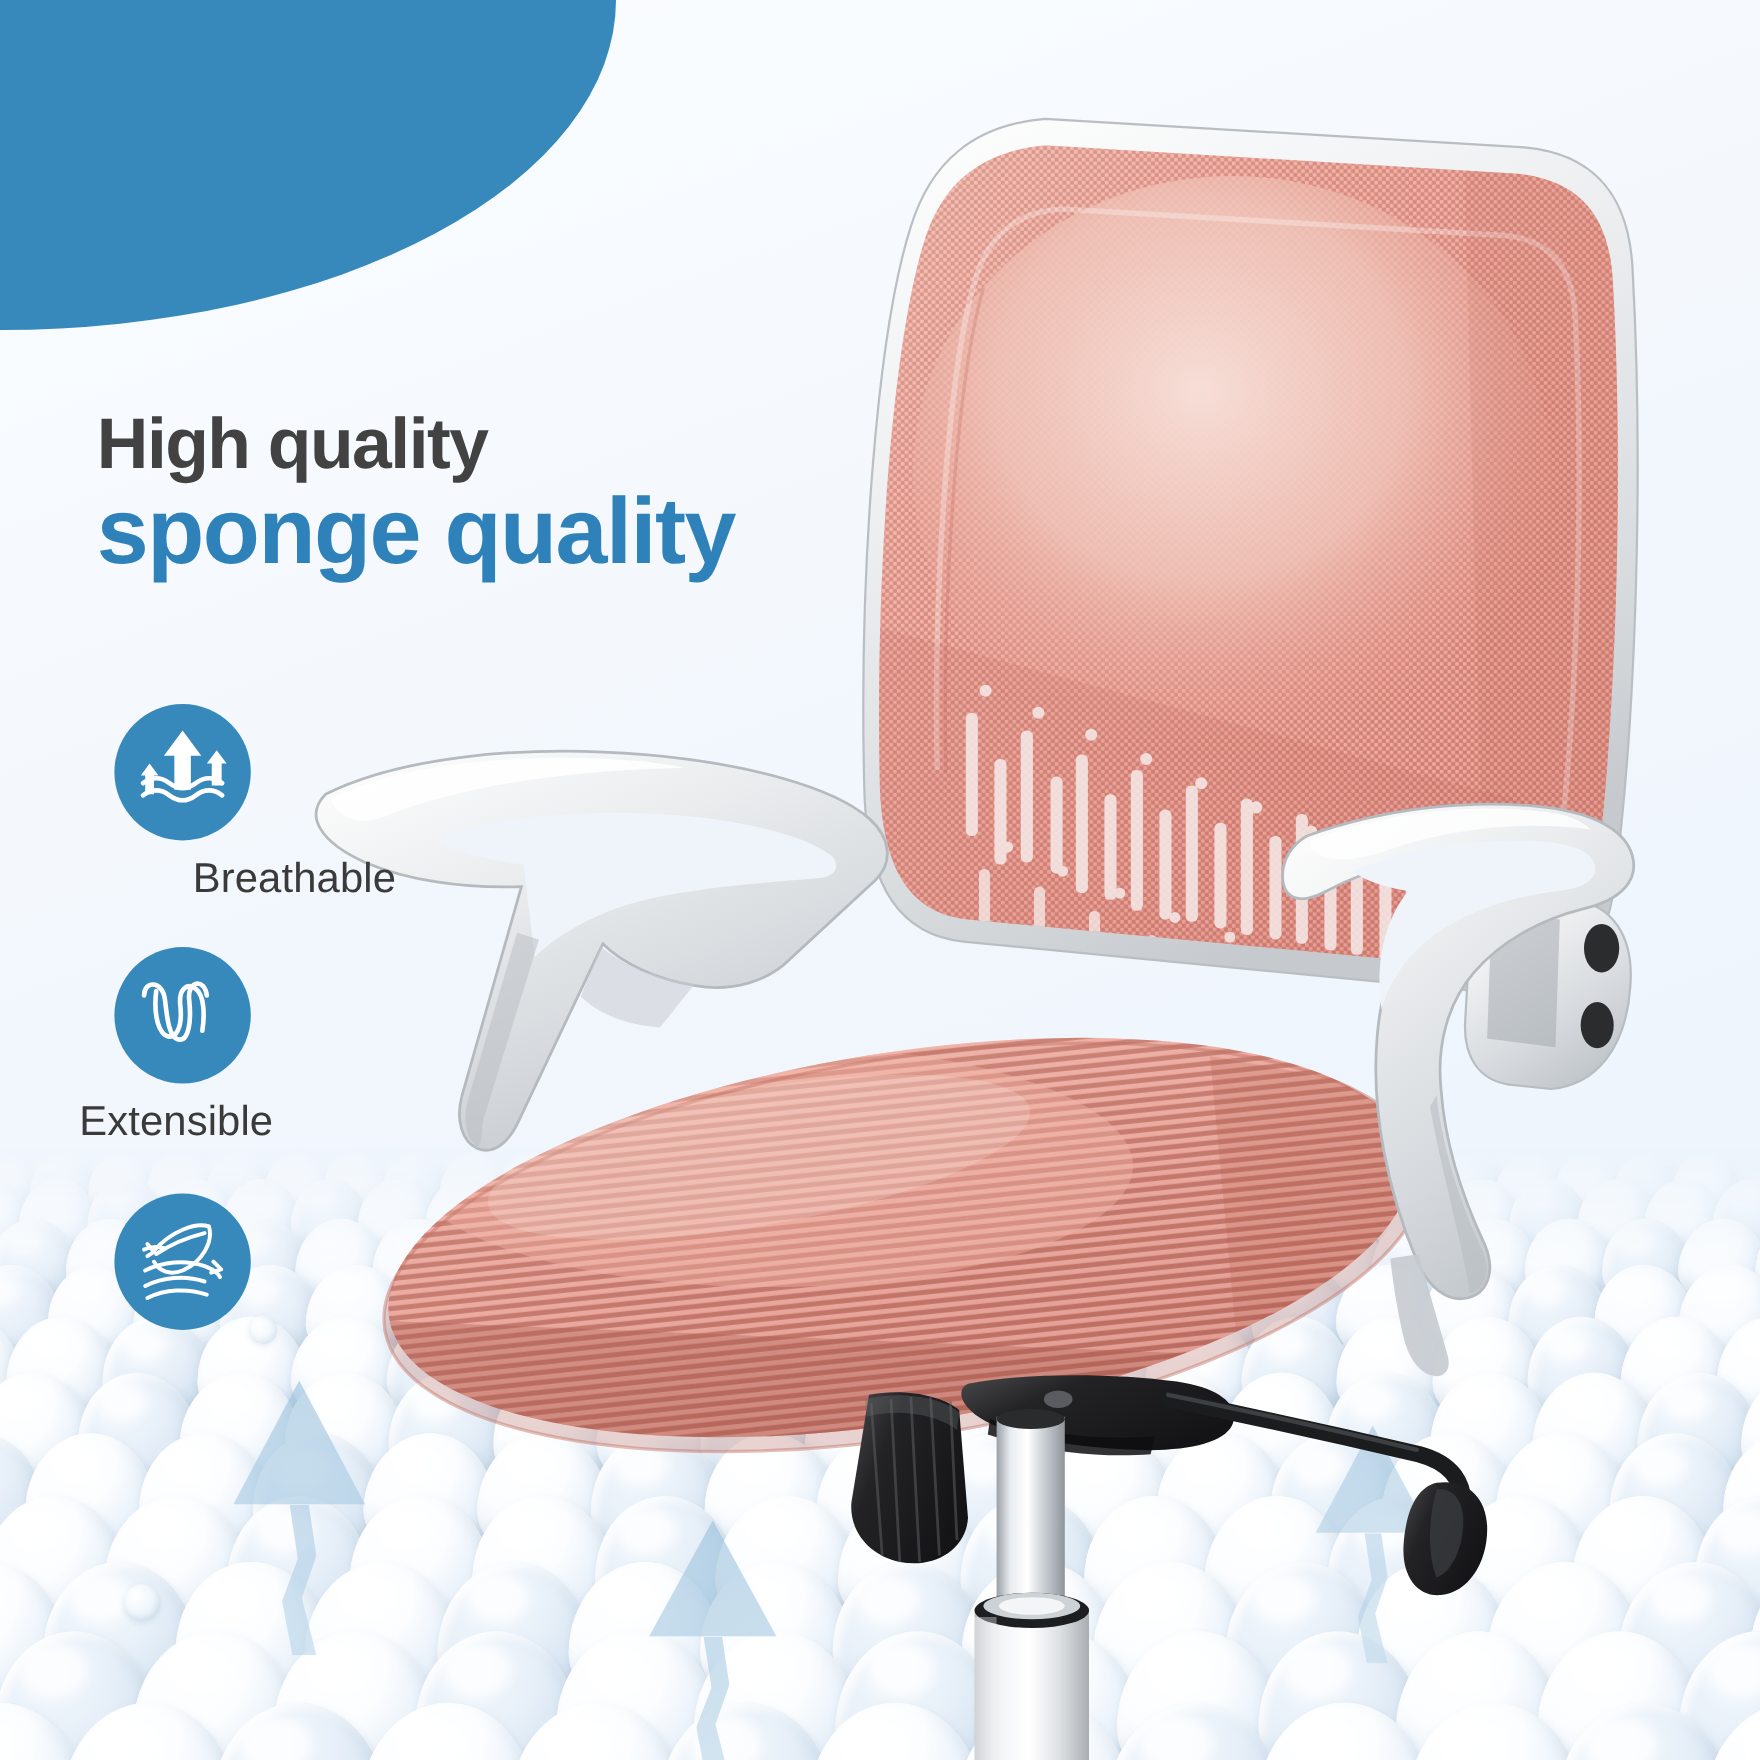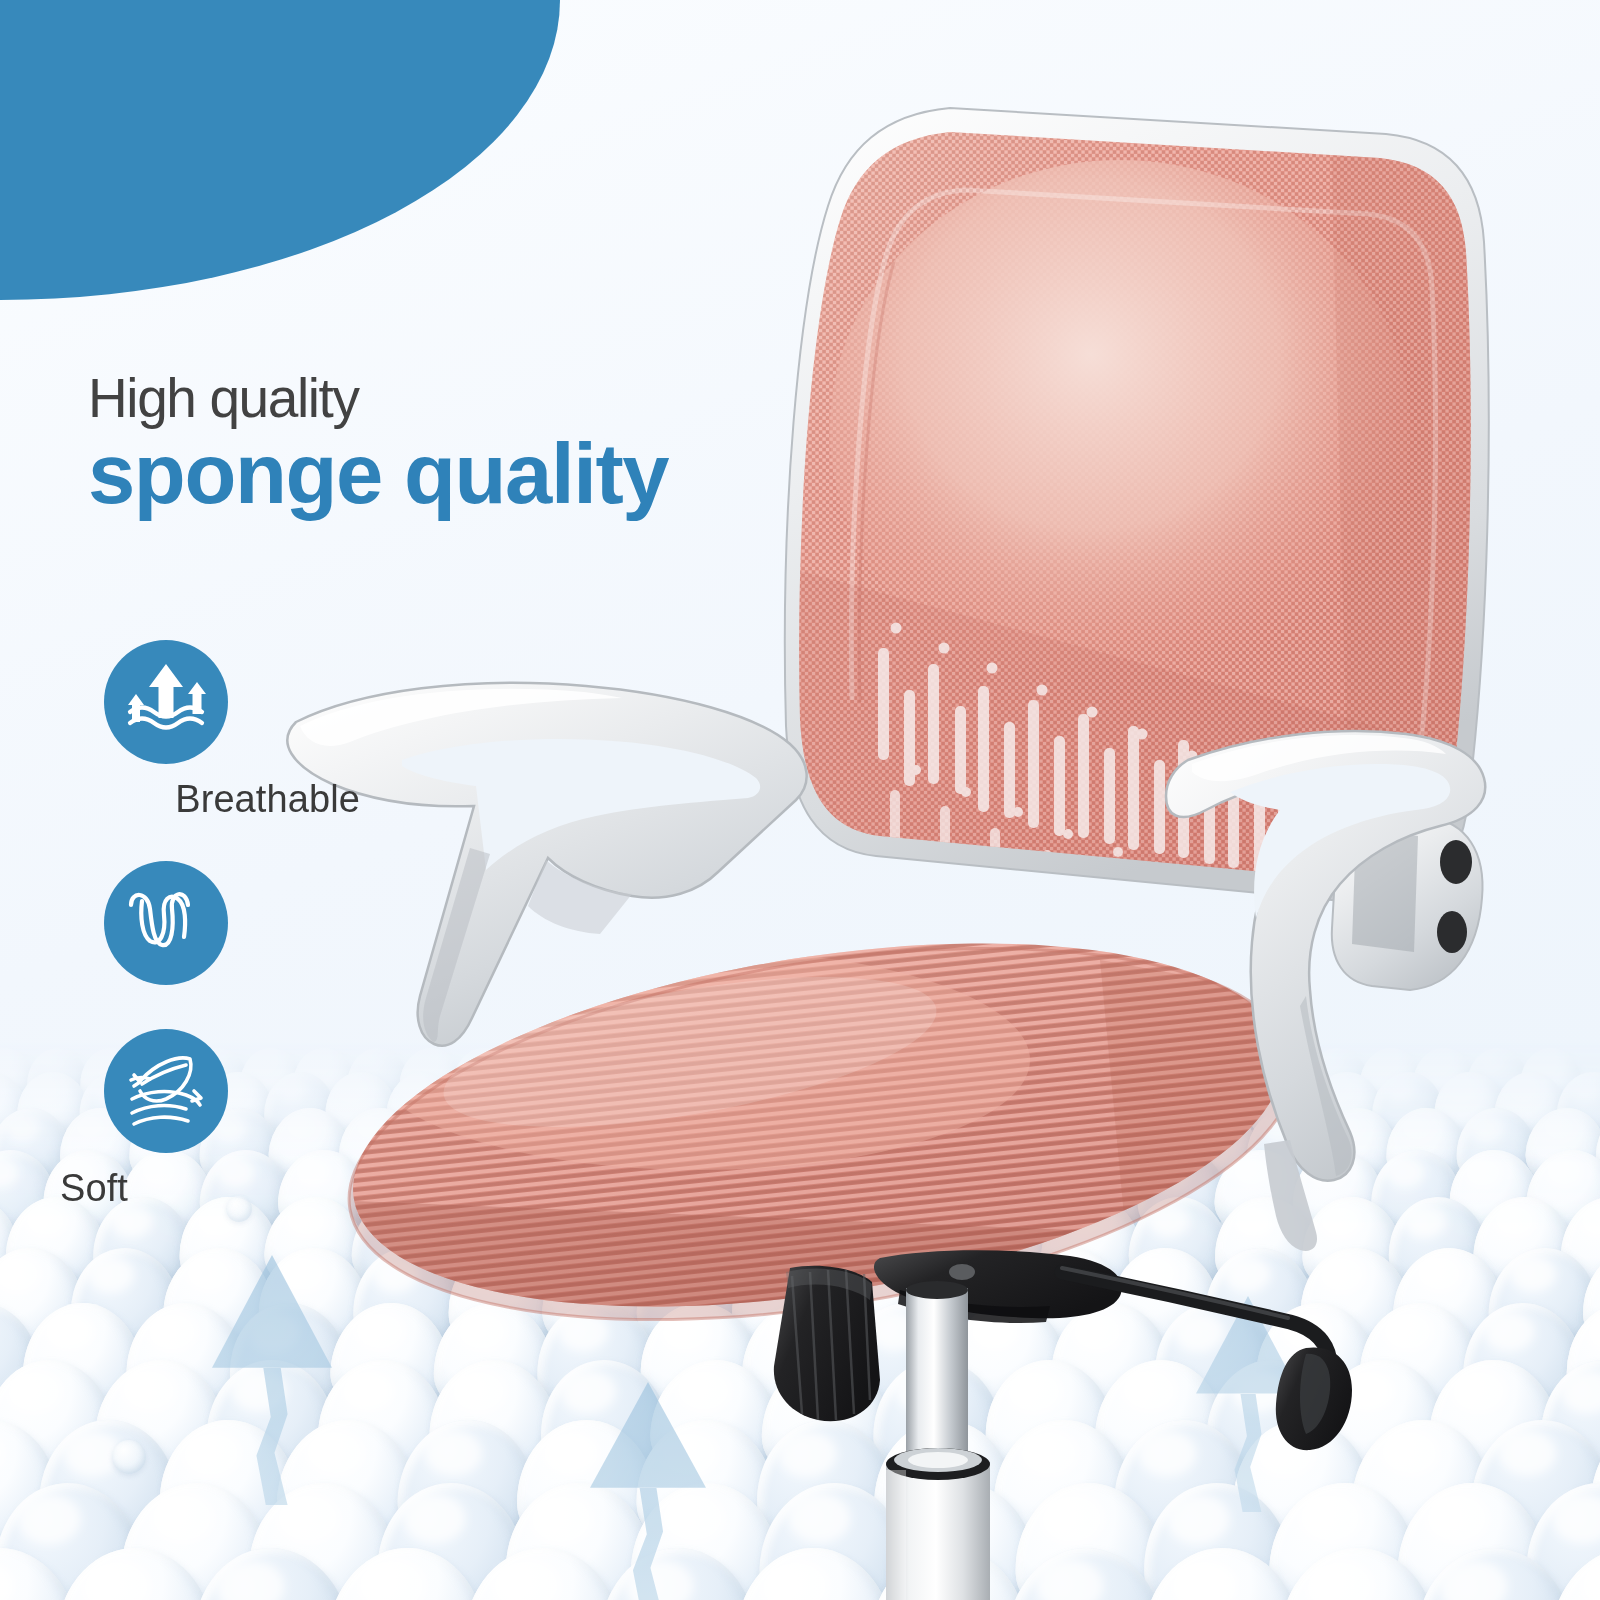--- a/index.html
+++ b/index.html
@@ -38,21 +38,21 @@
     clip-path:polygon(22% 0%,78% 0%,100% 34%,58% 62%,100% 100%,30% 100%,0% 64%,46% 36%);}
 
   .droplet{position:absolute;border-radius:50%;
     background:radial-gradient(circle at 35% 30%,rgba(255,255,255,.96),rgba(222,236,248,.55));
     box-shadow:inset -2px -3px 6px rgba(160,185,210,.35),0 2px 5px rgba(150,175,200,.22);}
   .corner2{position:absolute;left:0;top:0;width:560px;height:300px;background:#3789bb;
     border-bottom-right-radius:100% 100%;}
 
   
   .headline{position:absolute;left:88px;top:371px;width:760px;z-index:30;}
-  .h-l1{font-size:55px;line-height:.99;font-weight:normal;color:#424242;letter-spacing:-1.4px;
+  .h-l1{font-size:65px;line-height:.99;font-weight:bold;color:#424242;letter-spacing:-1.4px;
         white-space:nowrap;}
   .h-l2{font-size:85px;line-height:1.0;font-weight:bold;color:#2f82b9;letter-spacing:-1.4px;
         white-space:nowrap;margin-top:6px;}
 
   
   .features{position:absolute;left:0;top:640px;width:360px;z-index:30;}
   .feat{position:relative;margin-bottom:6px;}
   .badge{width:124px;height:124px;border-radius:50%;background:#3789bb;position:relative;
          margin-left:104px;}
   .badge svg{position:absolute;left:0;top:0;width:124px;height:124px;}
@@ -642,37 +642,37 @@
       <div class="badge">
         <svg viewBox="0 0 124 124">
           <g fill="none" stroke="#ffffff" stroke-width="4.2" stroke-linecap="round" stroke-linejoin="round">
             <path d="M27 44 C27 30 44 30 46 48 C48 66 50 82 58 84 C68 86 70 66 68 48
                      C66 30 82 28 84 44"></path>
             <path d="M38 40 C36 56 38 74 46 80 C56 86 62 72 60 54
                      C58 38 66 32 74 38 C82 44 82 62 80 76"></path>
           </g>
         </svg>
       </div>
+      <div class="feat-label">Extensible</div>
     </div>
 
     <div class="feat f3">
       <div class="badge">
         <svg viewBox="0 0 124 124">
           <g fill="none" stroke="#ffffff" stroke-width="3.6" stroke-linecap="round" stroke-linejoin="round">
             <path d="M36 52 C52 34 74 26 86 30 C90 44 80 62 62 70 C50 75 40 70 36 62"></path>
             <path d="M38 55 C50 47 66 40 82 36"></path>
             <path d="M27 51 C33 48 40 48 46 50"></path>
             <path d="M30 46 L36 53 L30 57"></path>
             <path d="M28 70 C44 62 64 60 82 66 C90 69 94 72 96 76"></path>
             <path d="M28 84 C44 76 64 74 82 80"></path>
             <path d="M30 95 C46 87 66 86 84 92"></path>
             <path d="M90 62 L97 69 L88 72"></path>
           </g>
         </svg>
       </div>
       <div class="feat-label">
-        <div>Soft</div>
       </div>
     </div>
 
   </div>
 
 </div>
 
 </body></html>

